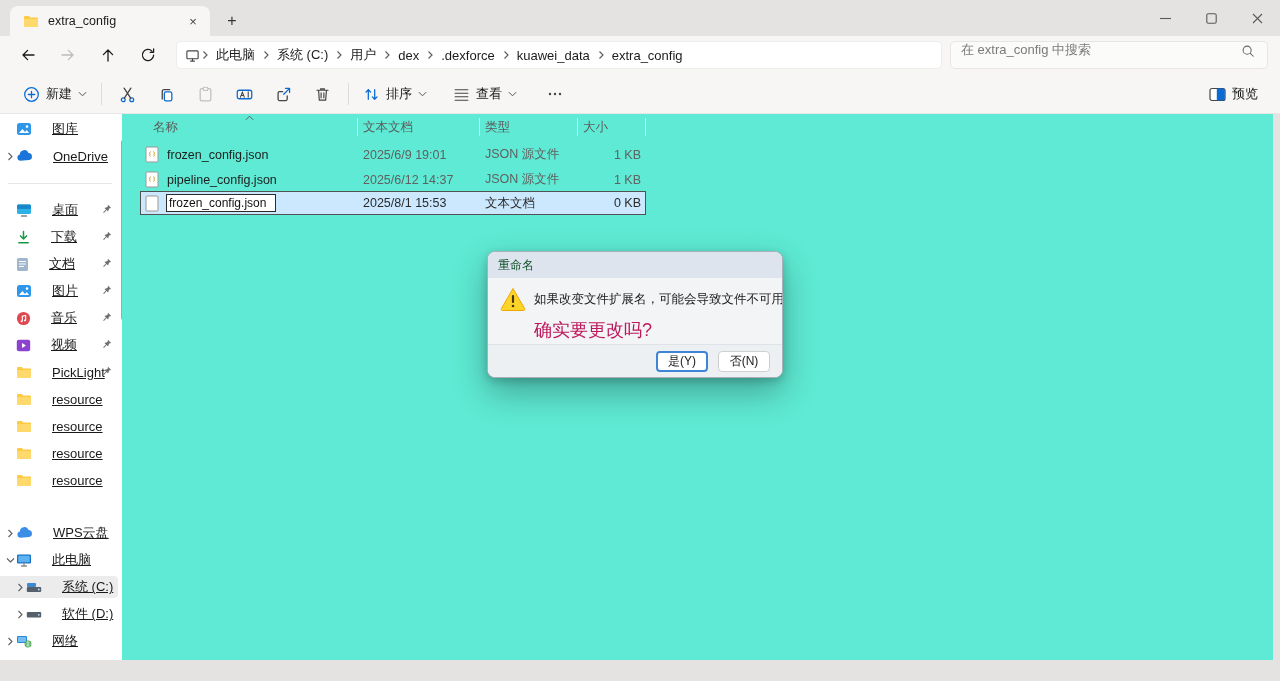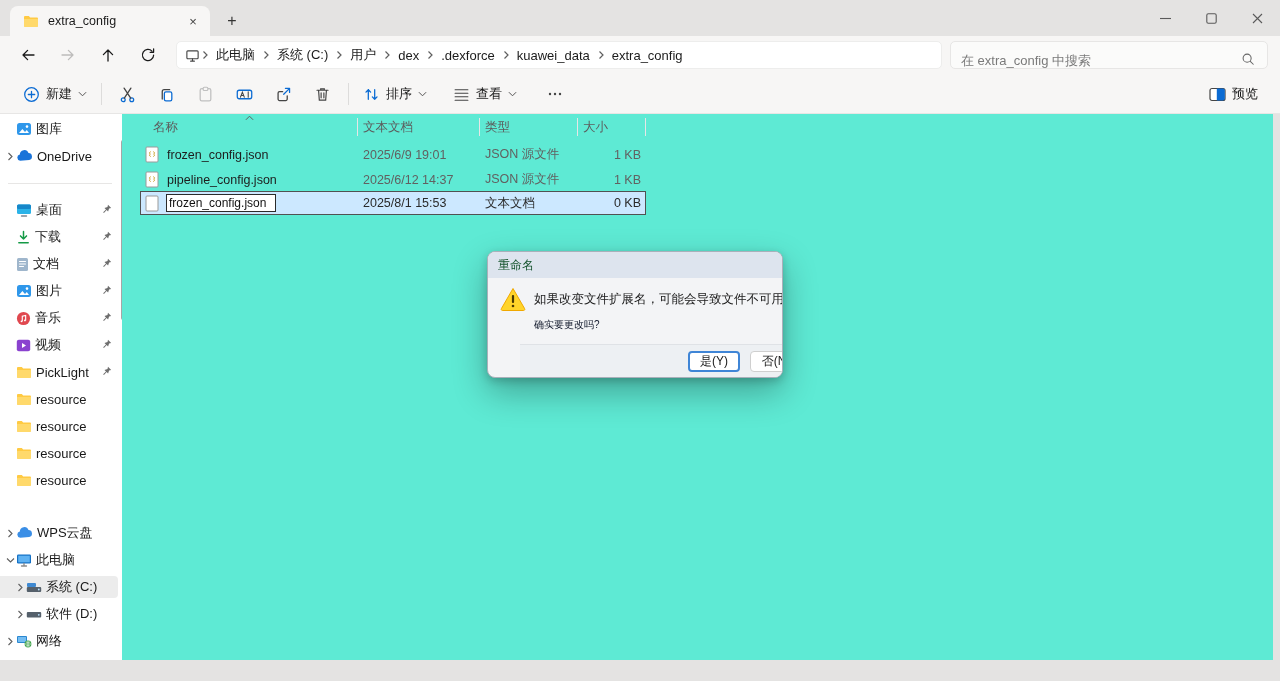--- a/index.html
+++ b/index.html
@@ -20,37 +20,37 @@
   .winbtn { width:46px; height:36px; display:flex; align-items:center; justify-content:center; color:#5a5a5a; }
 
   
   .chrome { position:absolute; left:0; top:36px; width:1280px; height:78px; background:#f7f6f5; border-bottom:1px solid #e7e6e5; }
   .navbtn { position:absolute; top:41px; width:28px; height:28px; display:flex; align-items:center; justify-content:center; border-radius:4px; }
   .addressbar { position:absolute; left:176px; top:41px; width:766px; height:28px; background:#ffffff;
                 border:1px solid #ededec; border-radius:5px; display:flex; align-items:center; padding:0 6px; }
   .crumb { font-size:13px; color:#1b1b1b; padding:0 7px; white-space:nowrap; }
   .crumb-sep { display:flex; align-items:center; color:#5f5f5f; }
   .searchbox { position:absolute; left:950px; top:41px; width:318px; height:28px; background:#fbfbfa;
-               border:1px solid #e7e6e5; border-radius:5px; display:flex; align-items:flex-end; padding:0 10px; }
+               border:1px solid #e7e6e5; border-radius:5px; display:flex; align-items:flex-start; padding:0 10px; }
   .searchbox input { border:none; outline:none; background:transparent; flex:1; font-size:13px; color:#1a1a1a;
                      font-family:"Liberation Sans", sans-serif; }
   .searchbox input::placeholder { color:#7a7a7a; }
 
   
   .toolbar { position:absolute; left:0; top:74px; width:1280px; height:40px; display:flex; align-items:center; }
   .tb-btn { display:flex; align-items:center; gap:6px; padding:0 8px; height:32px; border-radius:4px; font-size:13px; color:#1a1a1a; }
   .tb-icon { display:flex; align-items:center; justify-content:center; width:18px; height:18px; }
   .tb-sep { width:1px; height:22px; background:#dddcdb; margin:0 6px; }
   .tb-right { position:absolute; right:14px; top:0; height:40px; display:flex; align-items:center; }
 
   
   .sidebar { position:absolute; left:0; top:114px; width:128px; height:546px; background:#ffffff; }
   .side-row { position:absolute; left:4px; width:114px; height:22px; display:flex; align-items:center; border-radius:4px; }
   .side-row .chev { width:12px; display:flex; justify-content:center; color:#5f5f5f; }
-  .side-label { font-size:13px; color:#191919; margin-left:4px; white-space:nowrap; overflow:hidden; flex:1; }
+  .side-label { font-size:13px; color:#191919; margin-left:20px; white-space:nowrap; overflow:hidden; flex:1;text-decoration:underline; }
   .side-pin { position:absolute; right:6px; top:5px; }
   .side-div { position:absolute; left:8px; width:104px; height:1px; background:#e7e6e5; }
   .side-sel { background:#ececec; }
   .side-scroll { position:absolute; left:121px; top:140px; width:4px; height:180px; background:#a6a6a6; border-radius:2px; }
   .side-edge { position:absolute; left:128px; top:114px; width:1px; height:546px; background:#f0efee; }
 
   
   .filearea { position:absolute; left:122px; top:114px; width:1151px; height:546px; background:#5eead4; }
   .col-head { position:absolute; top:0; height:26px; display:flex; align-items:center; font-size:12.5px; color:#5c5c5c; }
   .col-sep { position:absolute; top:4px; width:1px; height:18px; background:#e6e6e6; }
@@ -65,23 +65,23 @@
                   font-size:12px; font-family:"Liberation Sans", sans-serif; padding:0 2px; outline:none; color:#111; }
   .frow-sel .fdate, .frow-sel .ftype, .frow-sel .fsize { color:#2a2a2a; }
 
   
   .dlg { position:absolute; left:487px; top:251px; width:296px; height:127px; background:#f3f4f6;
          border:1px solid #a9b0ba; border-radius:8px; box-shadow:0 14px 34px rgba(0,0,0,.3), 0 3px 8px rgba(0,0,0,.18); overflow:hidden; }
   .dlg-title { height:26px; background:#dde4ee; display:flex; align-items:center; padding:0 10px; font-size:12px; color:#14532d; }
   .dlg-body { position:relative; height:68px; background:#f3f4f6; }
   .dlg-warn { position:absolute; left:12px; top:9px; }
   .dlg-msg1 { position:absolute; left:46px; top:13px; font-size:12.5px; color:#1a1a1a; white-space:nowrap; }
-  .dlg-msg2 { position:absolute; left:46px; top:40px; font-size:10px; color:#0f172a; }
+  .dlg-msg2 { position:absolute; left:46px; top:40px; font-size:18px; color:#be185d; }
   .dlg-footer { position:absolute; left:0; bottom:0; width:100%; height:33px; background:#edf0f3; border-top:1px solid #dfe2e6;
-                display:flex; align-items:center; justify-content:flex-end; gap:10px; padding:0 12px;margin-left:32px; }
+                display:flex; align-items:center; justify-content:flex-end; gap:10px; padding:0 12px; }
   .dlg-btn { min-width:52px; height:21px; background:#ffffff; border:1px solid #cfcfcf; border-radius:4px;
              font-size:12px; color:#1a1a1a; display:flex; align-items:center; justify-content:center;
              font-family:"Liberation Sans", sans-serif; }
   .dlg-btn.default { border:2px solid #3f85d6; }
 
   
   .statusbar { position:absolute; left:0; top:660px; width:1280px; height:21px; background:#f6f5f4;
                border-top:1px solid #e7e6e5; display:flex; align-items:center; font-size:12px; color:#3a3a3a; }
   .sb-sep { width:1px; height:13px; background:#d8d7d6; margin:0 10px; }
   .sb-right { position:absolute; right:6px; top:0; height:20px; display:flex; align-items:center; gap:4px; }

